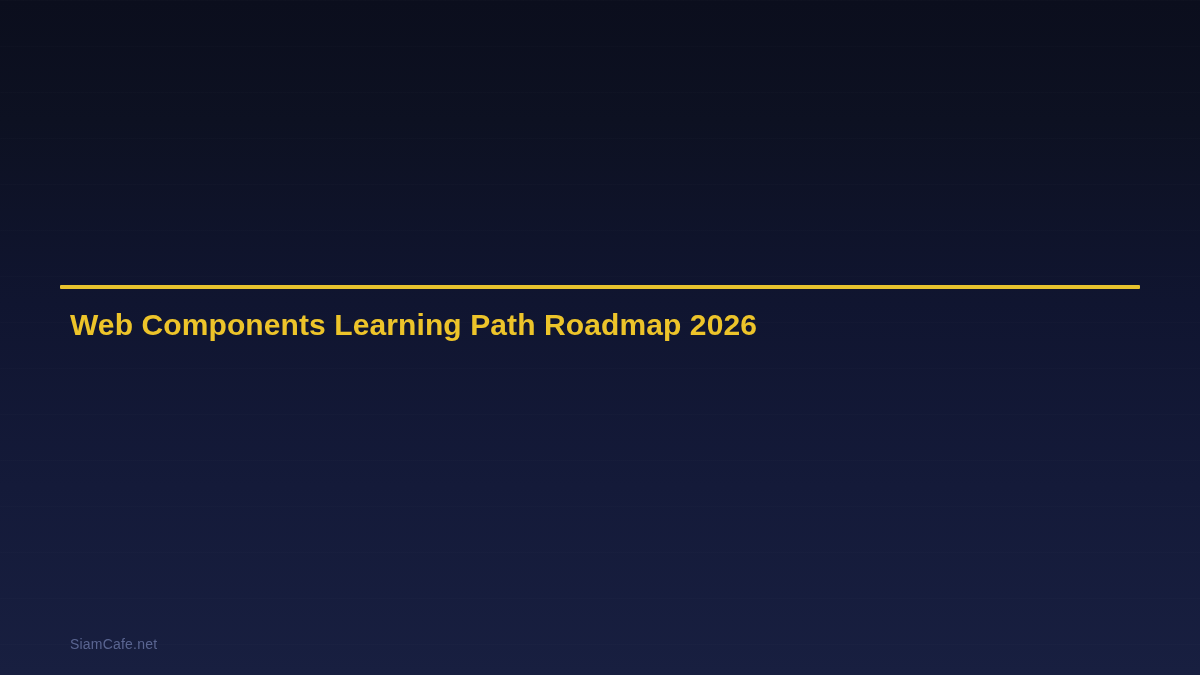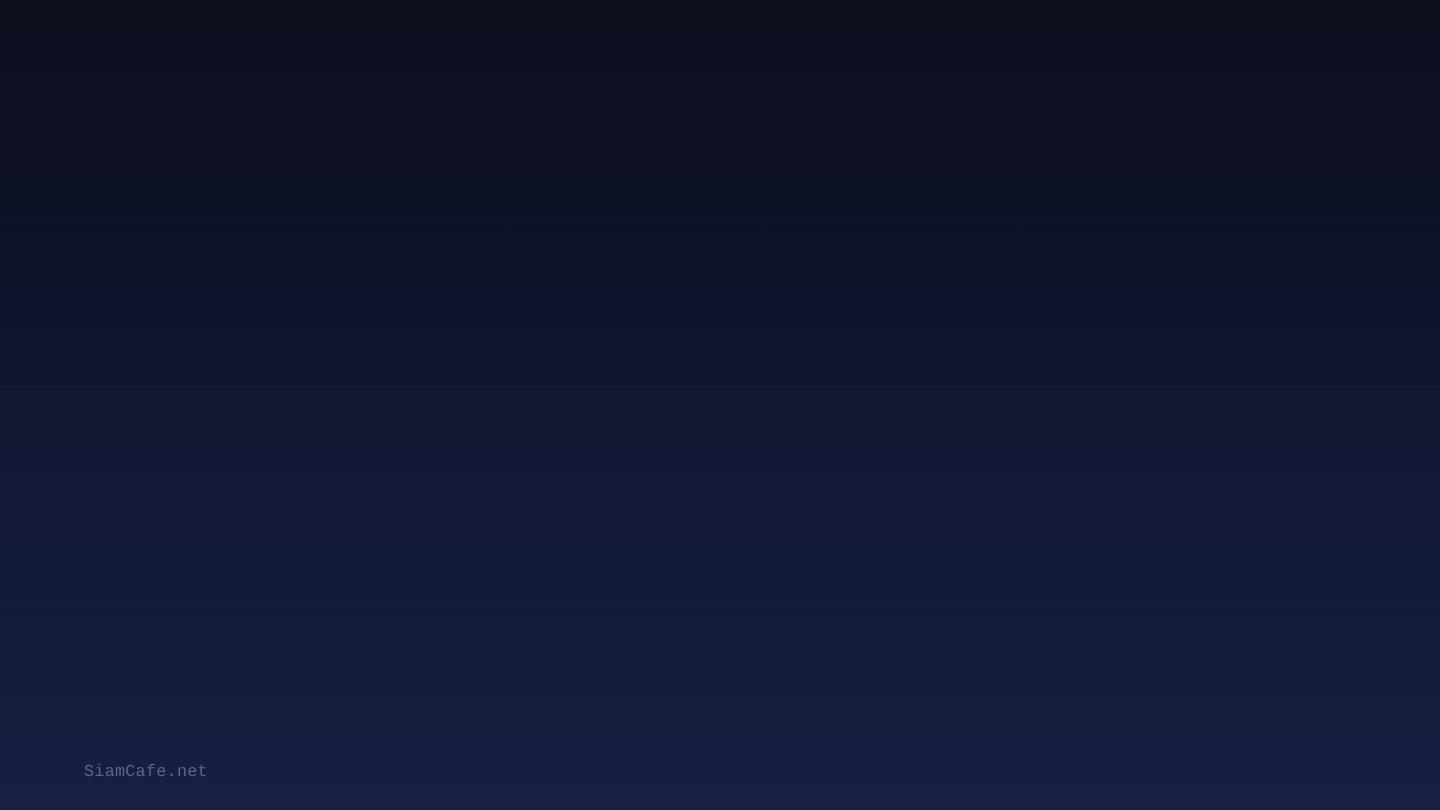--- a/index.html
+++ b/index.html
@@ -72,28 +72,31 @@
     left: 70px;
     bottom: 22px;
   }
 
   .footer-brand {
     font-size: 14px;
     font-weight: normal;
     line-height: 18px;
     color: #5a6591;
     letter-spacing: 0.2px;
-    font-family: Liberation Mono, monospace;
   }
 </style>
 </head>
 <body>
 
 <div class="slide">
 
   <div class="slide-banding"></div>
 
+  <div class="title-block">
+    <div class="accent-rule"></div>
+    <h1 class="slide-title">Web Components Learning Path Roadmap 2026</h1>
+  </div>
 
   <div class="footer">
     <span class="footer-brand">SiamCafe.net</span>
   </div>
 
 </div>
 
 </body></html>

